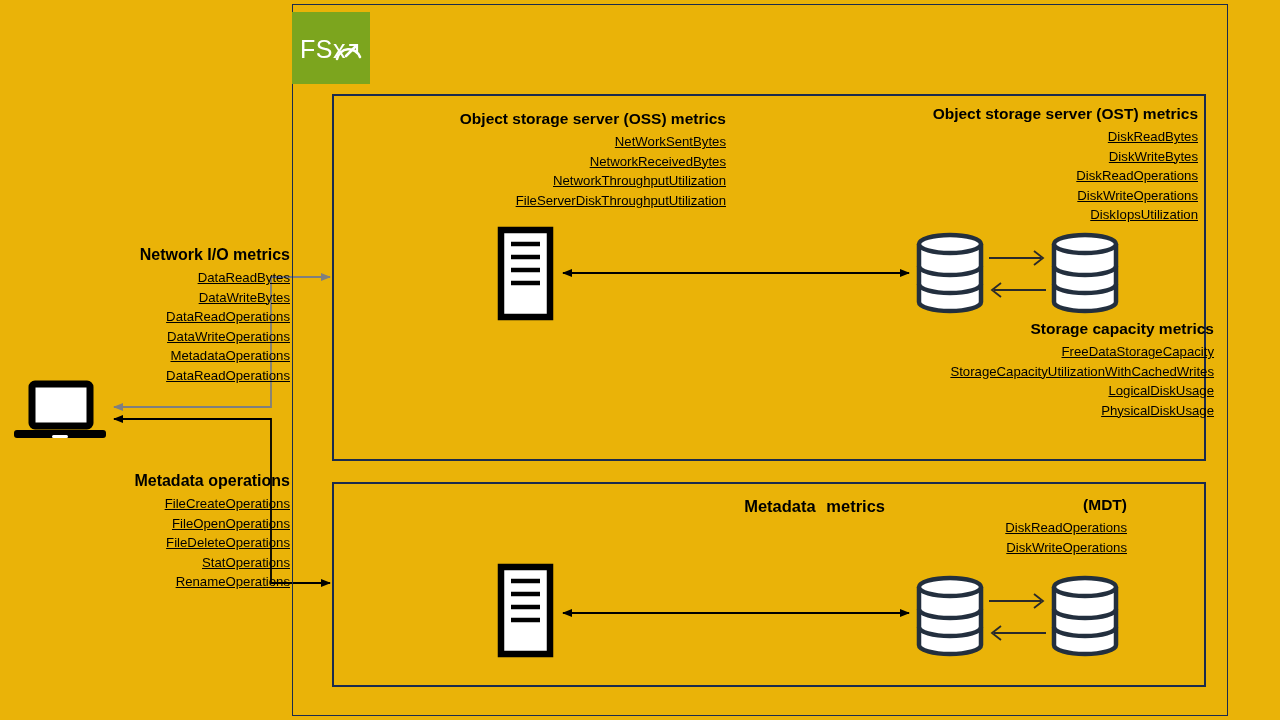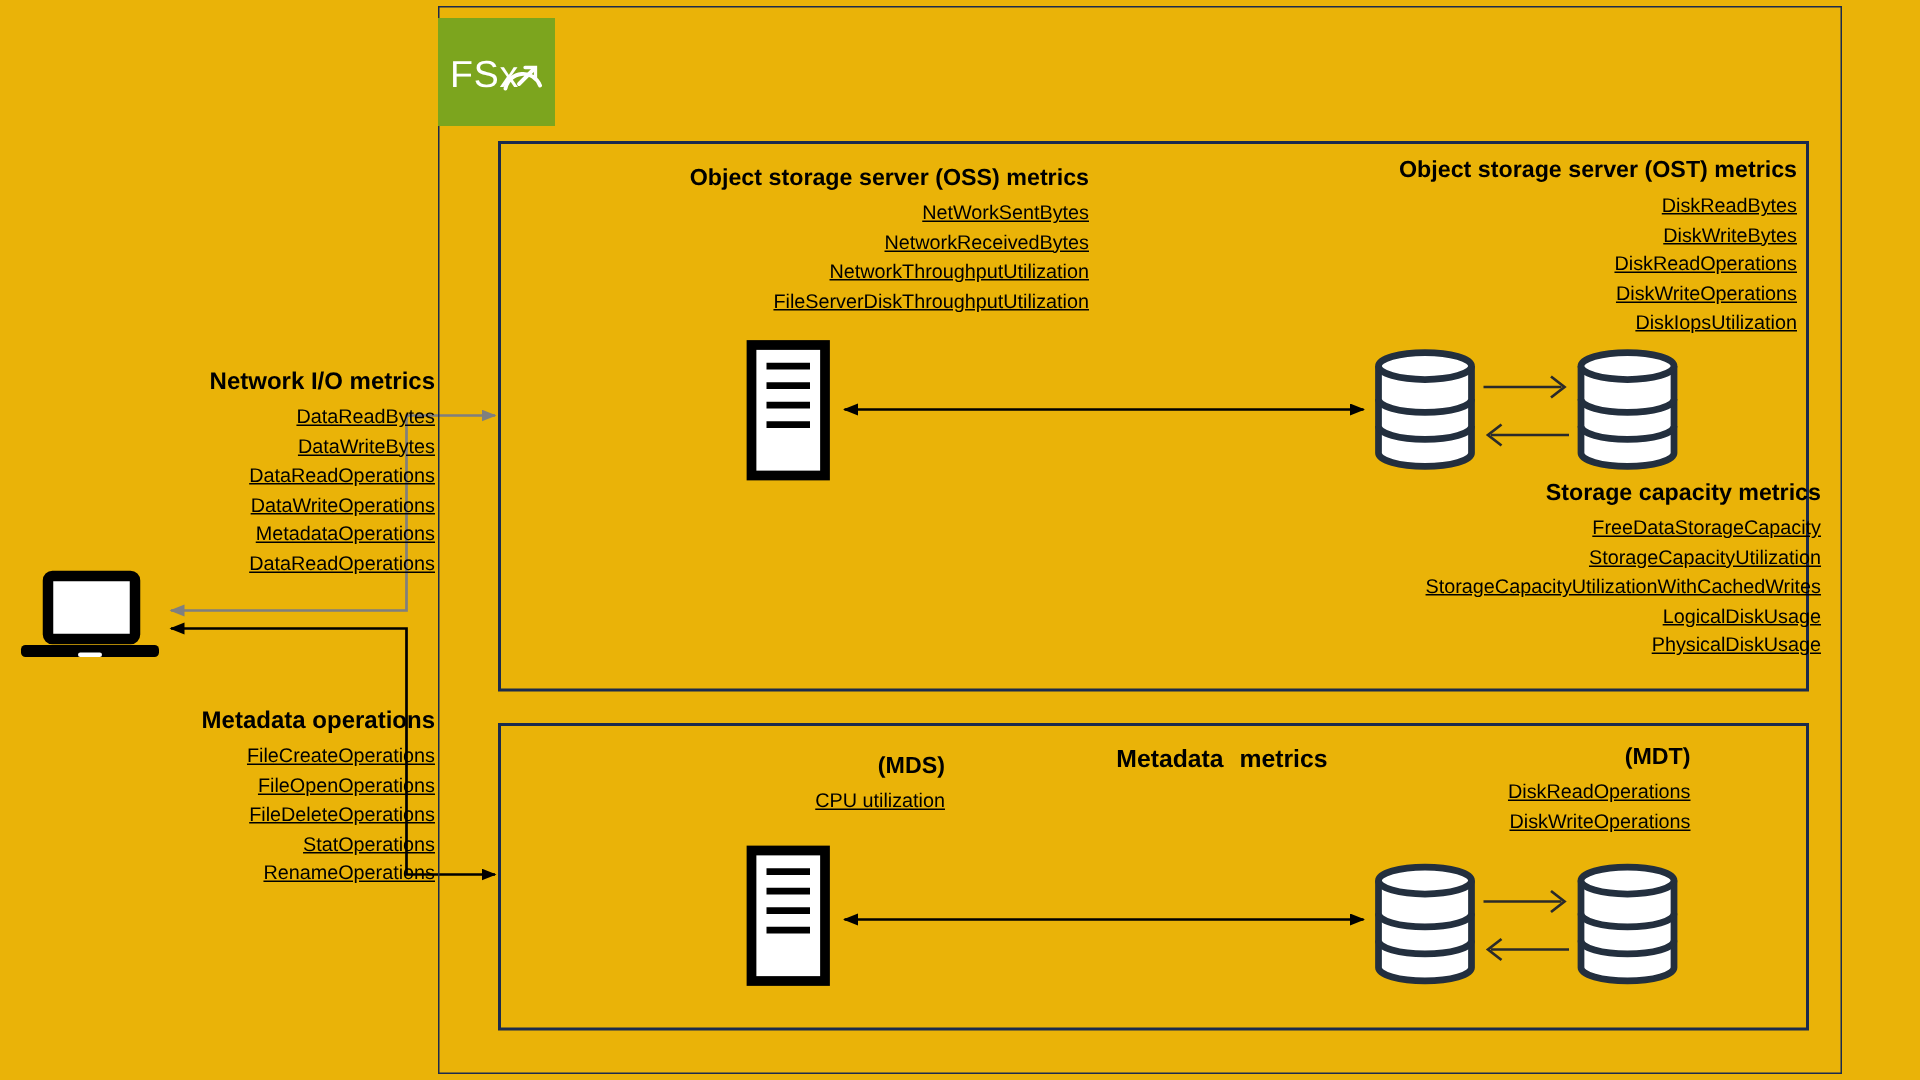--- a/index.html
+++ b/index.html
@@ -111,33 +111,26 @@
         <div class="metric-item">DiskReadOperations</div>
         <div class="metric-item">DiskWriteOperations</div>
         <div class="metric-item">DiskIopsUtilization</div>
       </div>
   </div>
 
   <div class="tblock" style="left:828px;top:318px;width:386px">
     <div class="ttl">Storage capacity metrics</div>
     <div>
         <div class="metric-item">FreeDataStorageCapacity</div>
-        <div class="metric-item">StorageCapacityUtilization</div>
         <div class="metric-item">StorageCapacityUtilizationWithCachedWrites</div>
         <div class="metric-item">LogicalDiskUsage</div>
         <div class="metric-item">PhysicalDiskUsage</div>
       </div>
   </div>
 
-  <div class="tblock" style="left:438px;top:500px;width:192px">
-    <div class="ttl">(MDS)</div>
-    <div>
-        <div class="metric-item">CPU utilization</div>
-      </div>
-  </div>
 
   <div class="tblock" style="left:655px;top:496px;width:230px">
     <div class="ttl ttl-wide">Metadata metrics</div>
   </div>
 
   <div class="tblock" style="left:935px;top:494px;width:192px">
     <div class="ttl">(MDT)</div>
     <div>
         <div class="metric-item">DiskReadOperations</div>
         <div class="metric-item">DiskWriteOperations</div>

